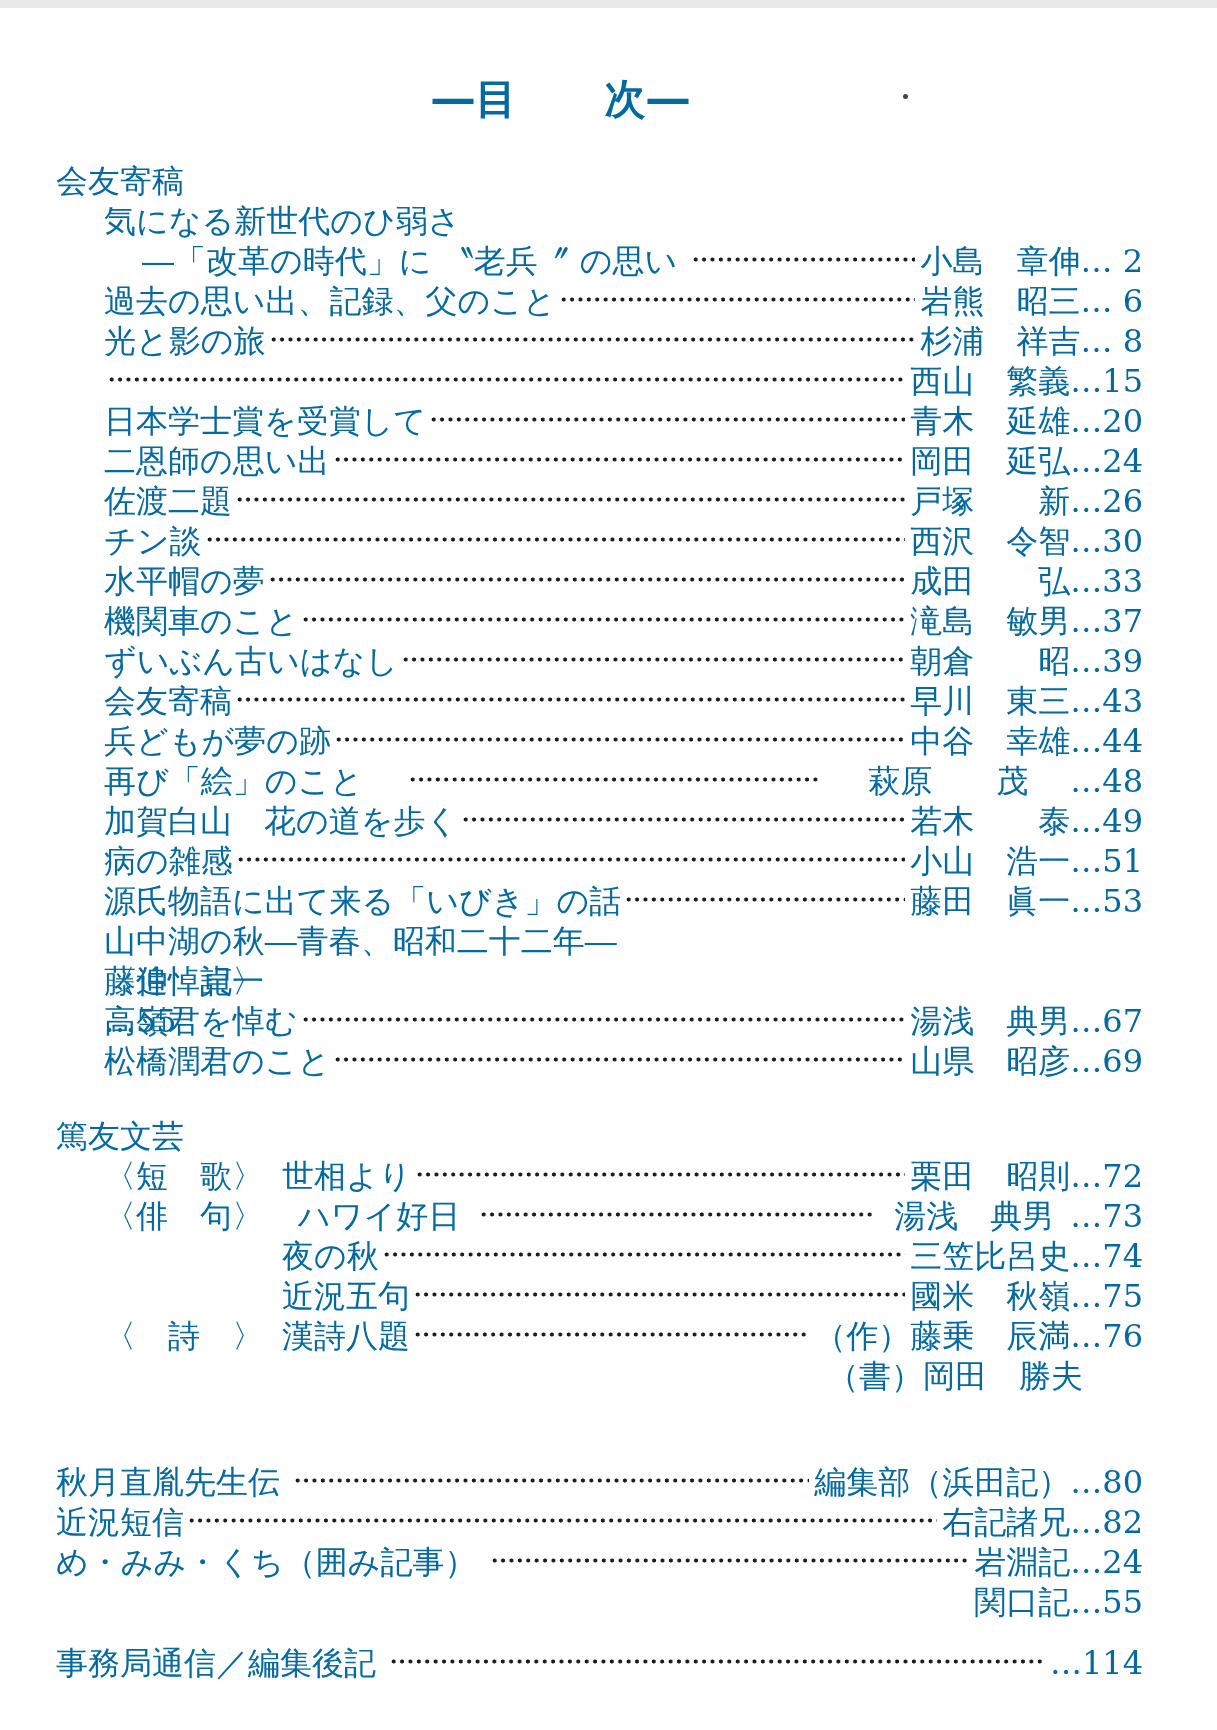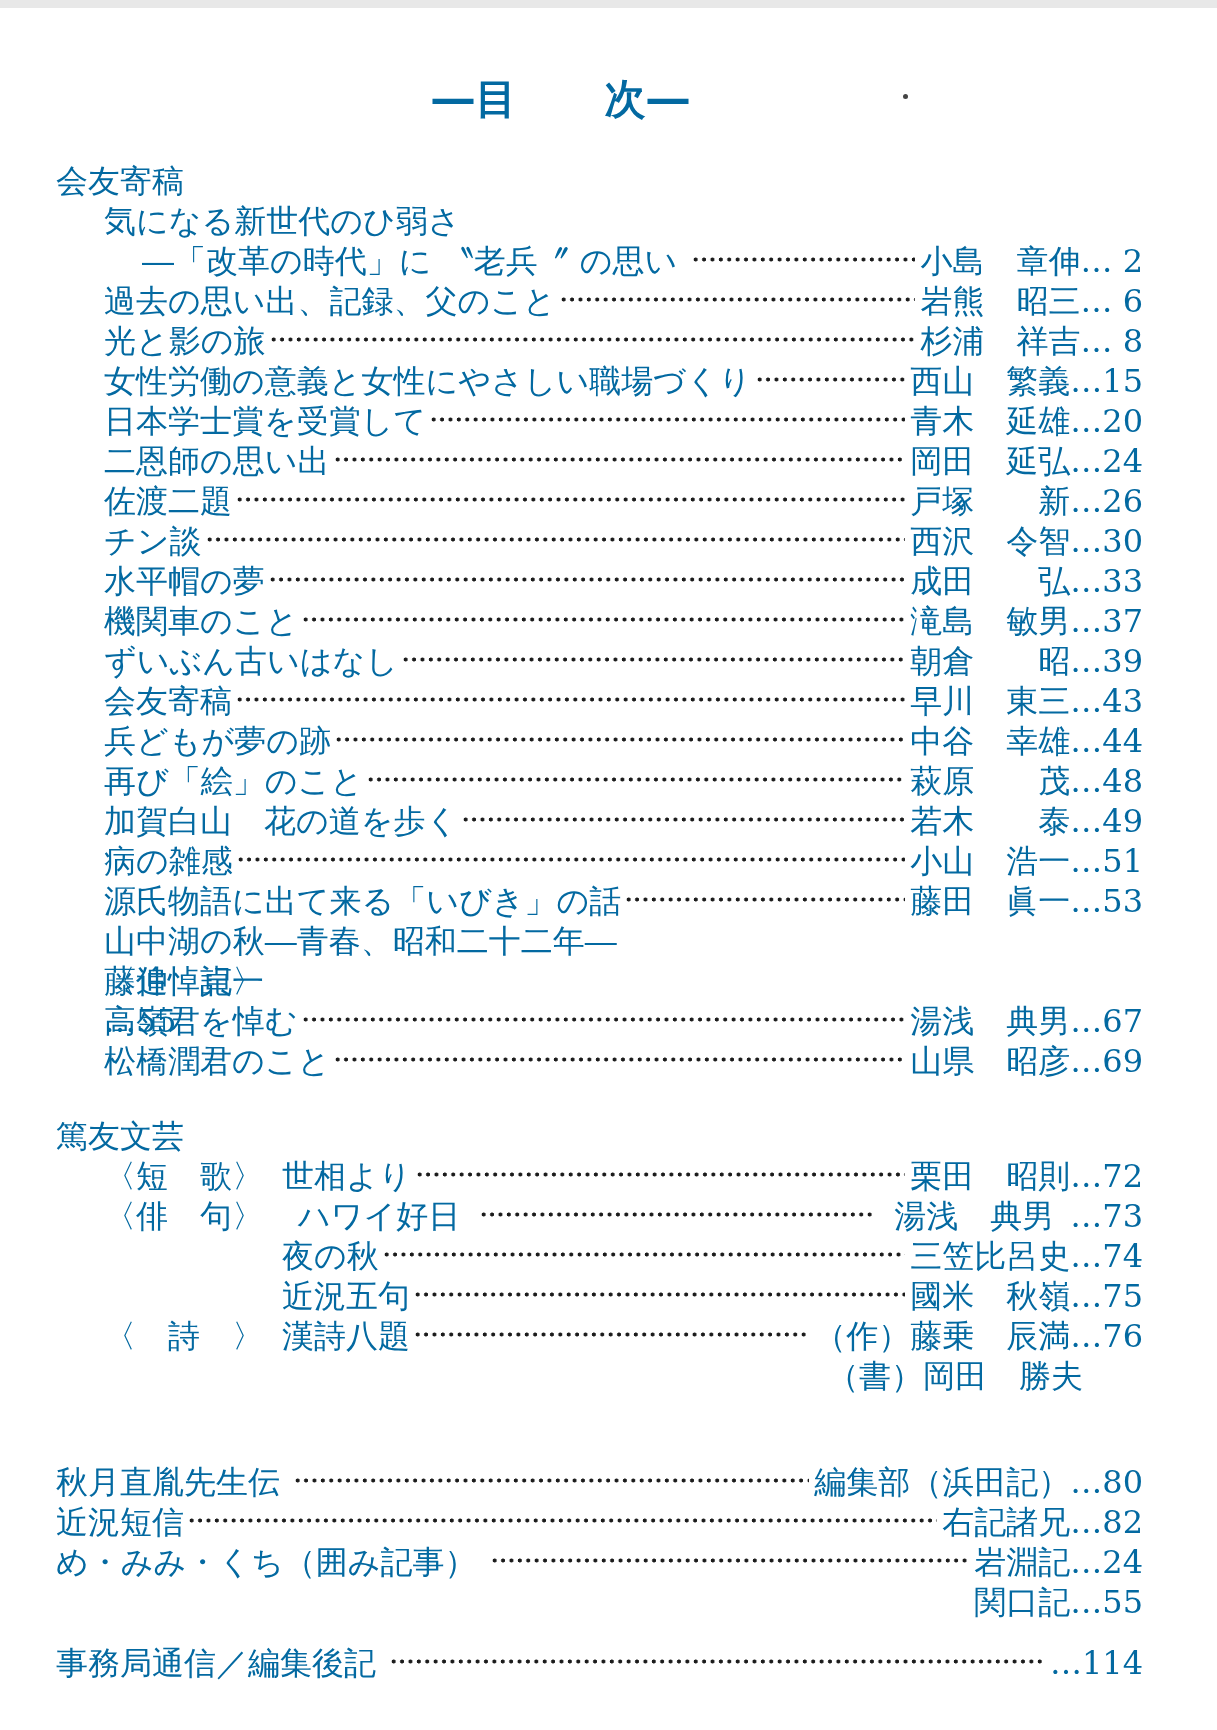--- a/index.html
+++ b/index.html
@@ -123,21 +123,20 @@
   </div>
         <div class="row" style="padding-left: 48px;">
     
     <span class="title">光と影の旅</span>
     <span class="dots"></span>
     <span class="author">杉浦　祥吉</span>
     <span class="pagecol">… 8</span>
   </div>
         <div class="row" style="padding-left: 48px;">
     
-    <span class="title">女性労働の意義と女性にやさしい職場づくり</span>
     <span class="dots"></span>
     <span class="author">西山　繁義</span>
     <span class="pagecol">…15</span>
   </div>
         <div class="row" style="padding-left: 48px;">
     
     <span class="title">日本学士賞を受賞して</span>
     <span class="dots"></span>
     <span class="author">青木　延雄</span>
     <span class="pagecol">…20</span>
@@ -191,21 +190,21 @@
     <span class="author">早川　東三</span>
     <span class="pagecol">…43</span>
   </div>
         <div class="row" style="padding-left: 48px;">
     
     <span class="title">兵どもが夢の跡</span>
     <span class="dots"></span>
     <span class="author">中谷　幸雄</span>
     <span class="pagecol">…44</span>
   </div>
-        <div class="row" style="padding-left: 48px;">
+        <div class="row" style="padding-left: 48px; gap: 42px;">
     
     <span class="title">再び「絵」のこと</span>
     <span class="dots"></span>
     <span class="author">萩原　　茂</span>
     <span class="pagecol">…48</span>
   </div>
         <div class="row" style="padding-left: 48px;">
     
     <span class="title">加賀白山　花の道を歩く</span>
     <span class="dots"></span>

